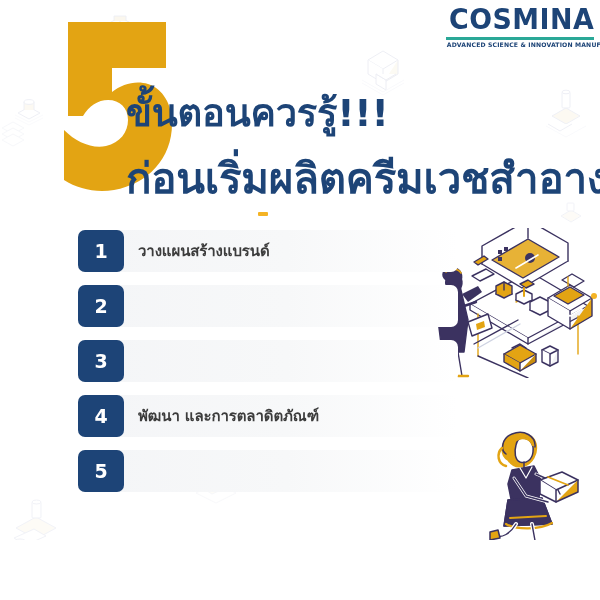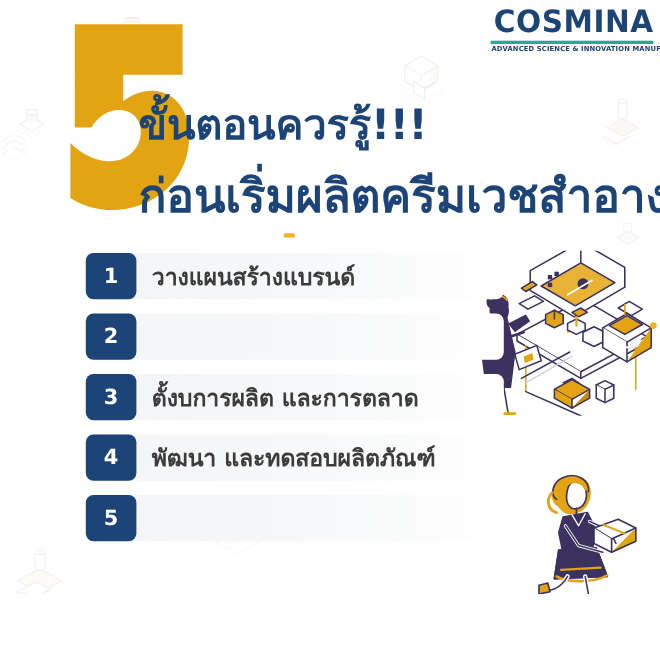--- a/index.html
+++ b/index.html
@@ -145,21 +145,21 @@
     font-size:19px;
     font-weight:bold;
     font-family:"DejaVu Sans","Liberation Sans",sans-serif;
   }
   .step-text {
     flex:1 1 auto;
     display:flex;
     align-items:center;
     padding-left:14px;
     color:#3c3c3c;
-    font-size:21px;
+    font-size:15px;
     font-weight:bold;
     white-space:nowrap;
     letter-spacing:-0.1px;
   }
 
   
   #illo-desk {
     position:absolute;
     left:412px;
     top:228px;
@@ -364,26 +364,25 @@
       <div class="step-num">1</div>
       <div class="step-text">วางแผนสร้างแบรนด์</div>
     </div>
 
     <div class="step">
       <div class="step-num">2</div>
     </div>
 
     <div class="step">
       <div class="step-num">3</div>
-      <div class="step-text">ตั้งบการผลิต และการตลาด</div>
     </div>
 
     <div class="step">
       <div class="step-num">4</div>
-      <div class="step-text">พัฒนา และทดสอบผลิตภัณฑ์</div>
+      <div class="step-text">พัฒนา และการตลาดิตภัณฑ์</div>
     </div>
 
     <div class="step">
       <div class="step-num">5</div>
     </div>
 
   </div>
 
   <div id="illo-desk">
     <svg viewBox="0 0 186 150" aria-hidden="true">

